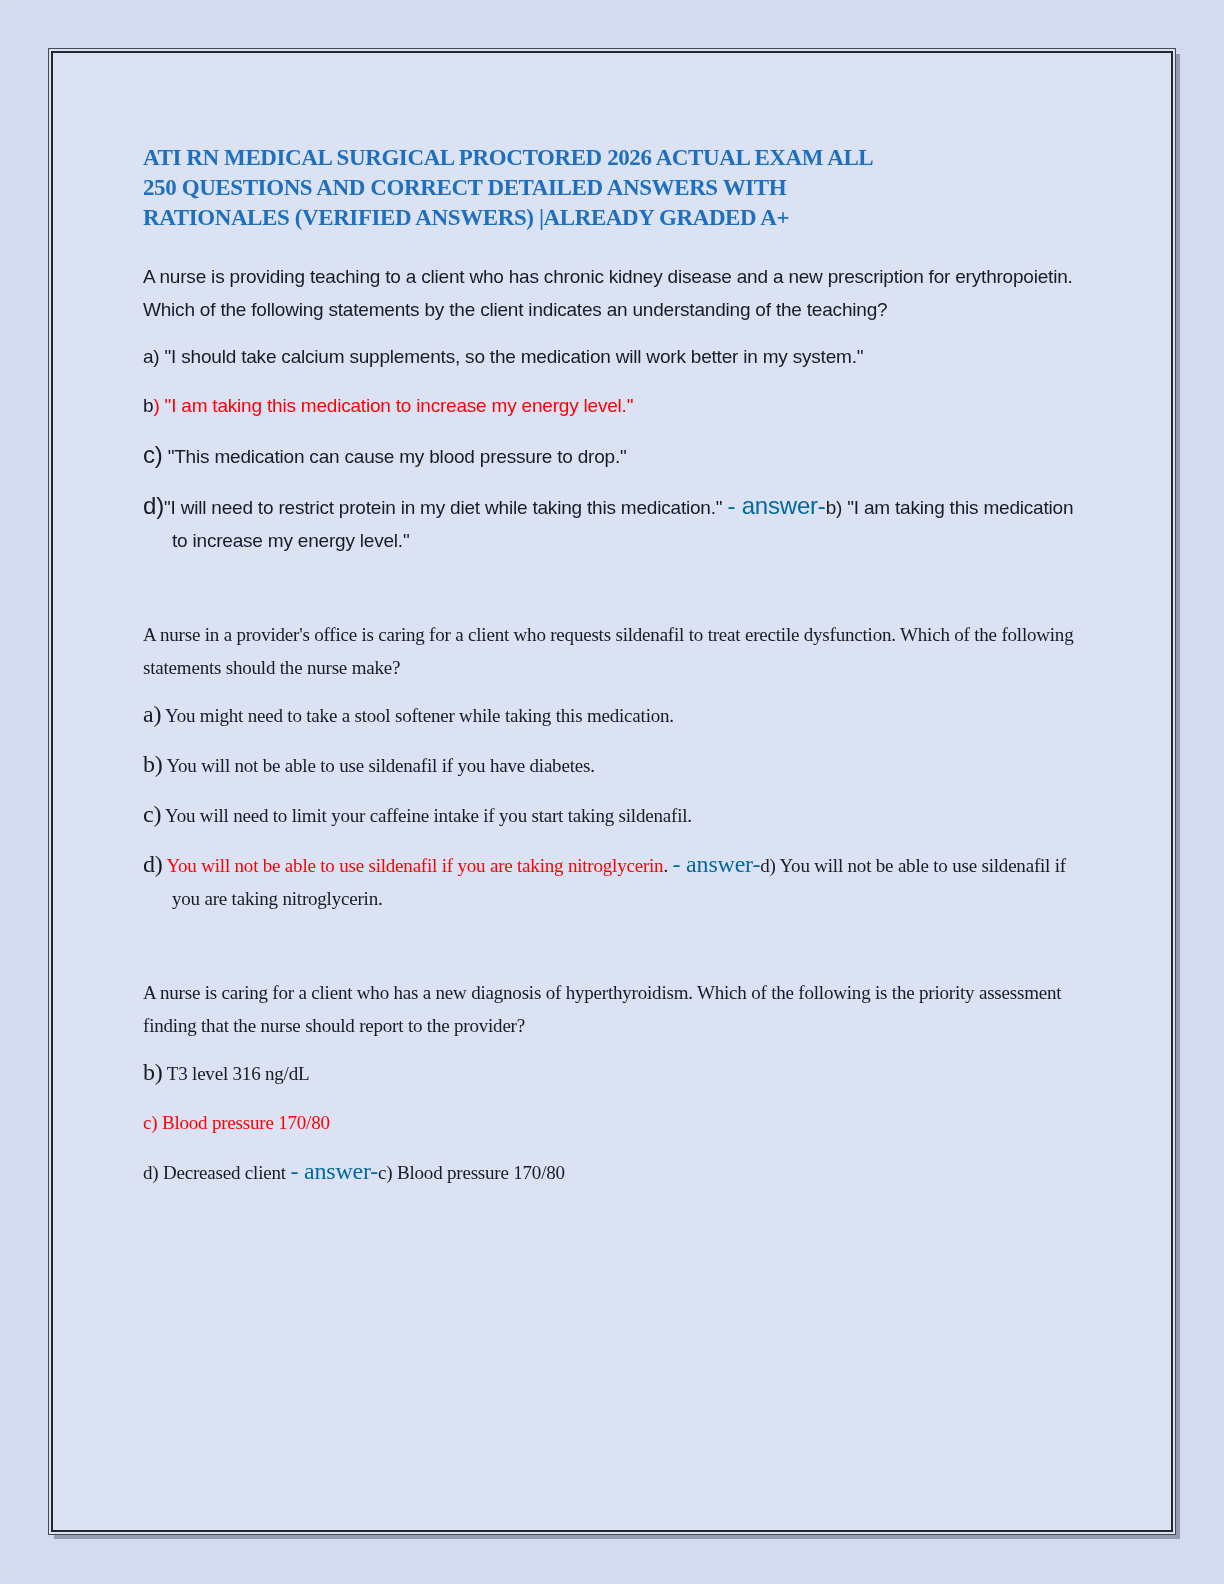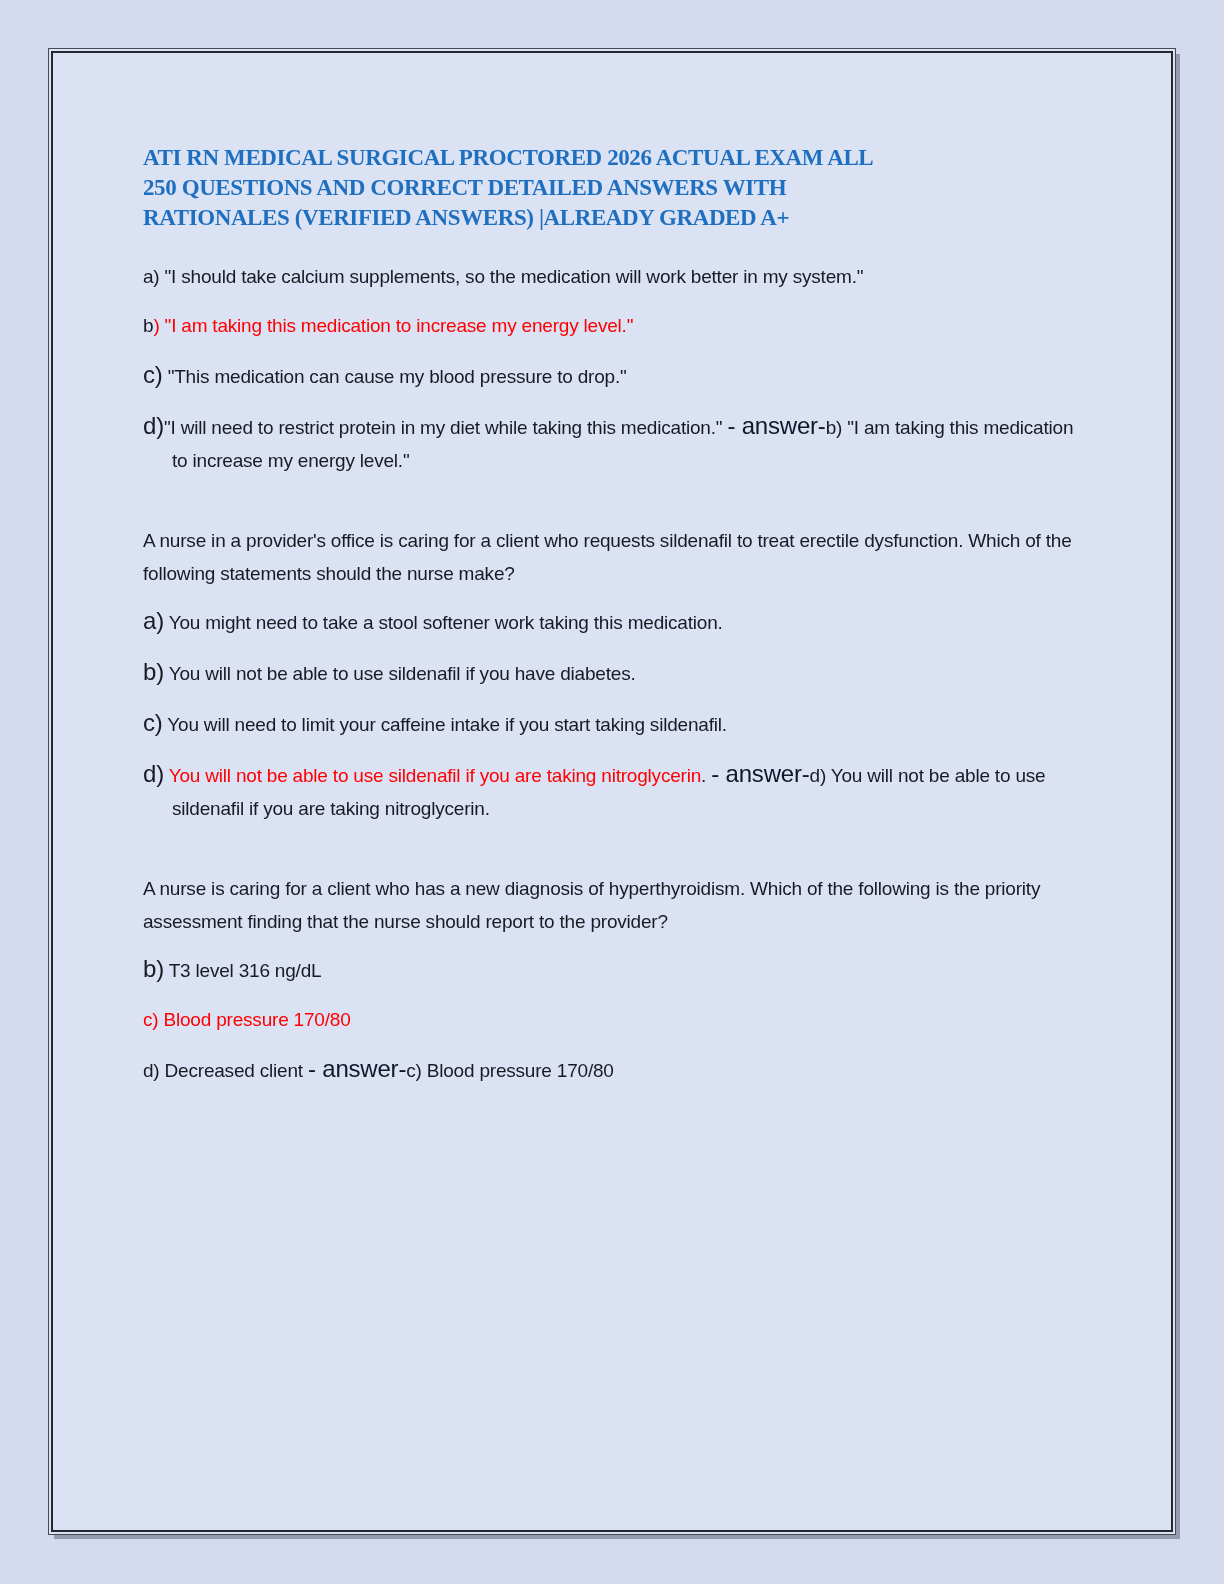--- a/index.html
+++ b/index.html
@@ -42,21 +42,21 @@
   .page-title {
     margin: 0 0 27px 0;
     font-family: "Liberation Serif", serif;
     font-weight: bold;
     font-size: 23px;
     line-height: 30px;
     letter-spacing: -0.4px;
     color: #1e6fc0;
   }
   .question { margin: 0; }
-  .question + .question { margin-top: 47px; }
+  .question + .question { margin-top: 61px; font-family: Liberation Serif, serif; }
   .stem {
     margin: 0 0 14px 0;
     max-width: 932px;
     font-size: 19px;
     line-height: 33px;
     color: #1a1a24;
     letter-spacing: -0.2px;
   }
   .option {
     margin: 0 0 16px 0;
@@ -64,45 +64,46 @@
     padding-left: 29px;
     text-indent: -29px;
     font-size: 19px;
     line-height: 33px;
     color: #1a1a24;
     letter-spacing: -0.2px;
   }
   .seg-dark { color: #1a1a24; }
   .seg-red { color: #fe0202; }
   .seg-big { font-size: 24px; color: #1a1a24; }
-  .seg-red-big { font-size: 24px; color: #0f172a; }
+  .seg-red-big { font-size: 24px; color: #0369a1; }
 </style>
 </head>
 <body>
 
 <div class="canvas">
   <div class="page-frame">
     <div class="page">
 
       <h1 class="page-title">
         <div>ATI RN MEDICAL SURGICAL PROCTORED 2026 ACTUAL EXAM ALL</div>
         <div>250 QUESTIONS AND CORRECT DETAILED ANSWERS WITH</div>
         <div>RATIONALES (VERIFIED ANSWERS) |ALREADY GRADED A+</div>
       </h1>
 
       <section class="question">
+        <p class="stem">A nurse is providing teaching to a client who has chronic kidney disease and a new prescription for erythropoietin. Which of the following statements by the client indicates an understanding of the teaching?</p>
         <p class="option"><span class="seg-dark">a) "I should take calcium supplements, so the medication will work better in my system."</span></p>
         <p class="option"><span class="seg-dark">b</span><span class="seg-red">) "I am taking this medication to increase my energy level."</span></p>
         <p class="option"><span class="seg-big">c)</span><span class="seg-dark"> "This medication can cause my blood pressure to drop."</span></p>
         <p class="option"><span class="seg-big">d)</span><span class="seg-dark">"I will need to restrict protein in my diet while taking this medication." </span><span class="seg-red-big">- answer-</span><span class="seg-dark">b) "I am taking this medication to increase my energy level."</span></p>
       </section>
 
       <section class="question">
         <p class="stem">A nurse in a provider's office is caring for a client who requests sildenafil to treat erectile dysfunction. Which of the following statements should the nurse make?</p>
-        <p class="option"><span class="seg-big">a)</span><span class="seg-dark"> You might need to take a stool softener work taking this medication.</span></p>
+        <p class="option"><span class="seg-big">a)</span><span class="seg-dark"> You might need to take a stool softener while taking this medication.</span></p>
         <p class="option"><span class="seg-big">b)</span><span class="seg-dark"> You will not be able to use sildenafil if you have diabetes.</span></p>
         <p class="option"><span class="seg-big">c)</span><span class="seg-dark"> You will need to limit your caffeine intake if you start taking sildenafil.</span></p>
         <p class="option"><span class="seg-big">d)</span><span class="seg-dark"> </span><span class="seg-red">You will not be able to use sildenafil if you are taking nitroglycerin</span><span class="seg-dark">. </span><span class="seg-red-big">- answer-</span><span class="seg-dark">d) You will not be able to use sildenafil if you are taking nitroglycerin.</span></p>
       </section>
 
       <section class="question">
         <p class="stem">A nurse is caring for a client who has a new diagnosis of hyperthyroidism. Which of the following is the priority assessment finding that the nurse should report to the provider?</p>
         <p class="option"><span class="seg-big">b)</span><span class="seg-dark"> T3 level 316 ng/dL</span></p>
         <p class="option"><span class="seg-red">c) Blood pressure 170/80</span></p>
         <p class="option"><span class="seg-dark">d) Decreased client </span><span class="seg-red-big">- answer-</span><span class="seg-dark">c) Blood pressure 170/80</span></p>

